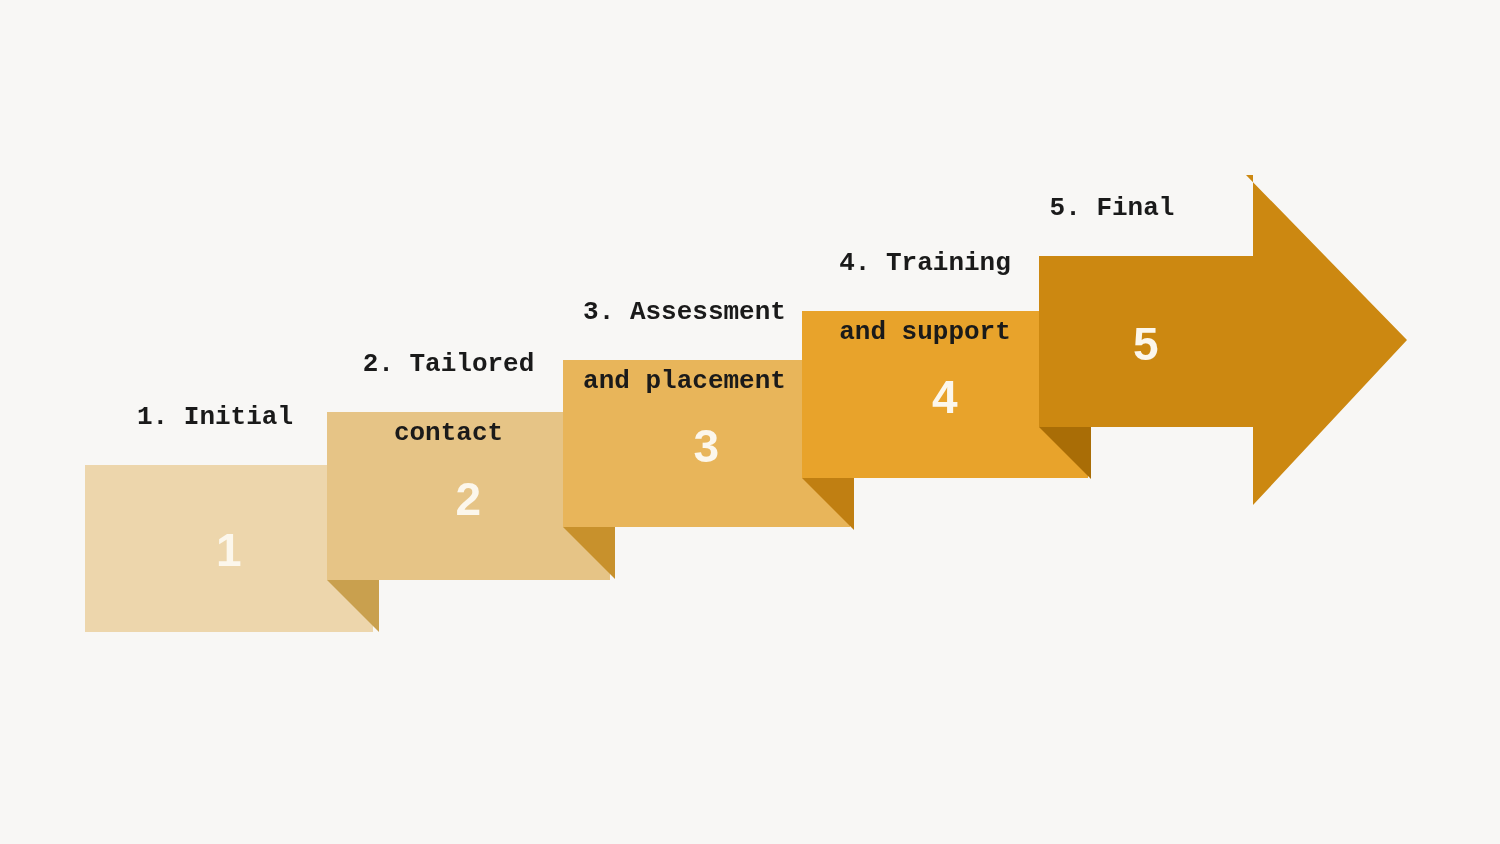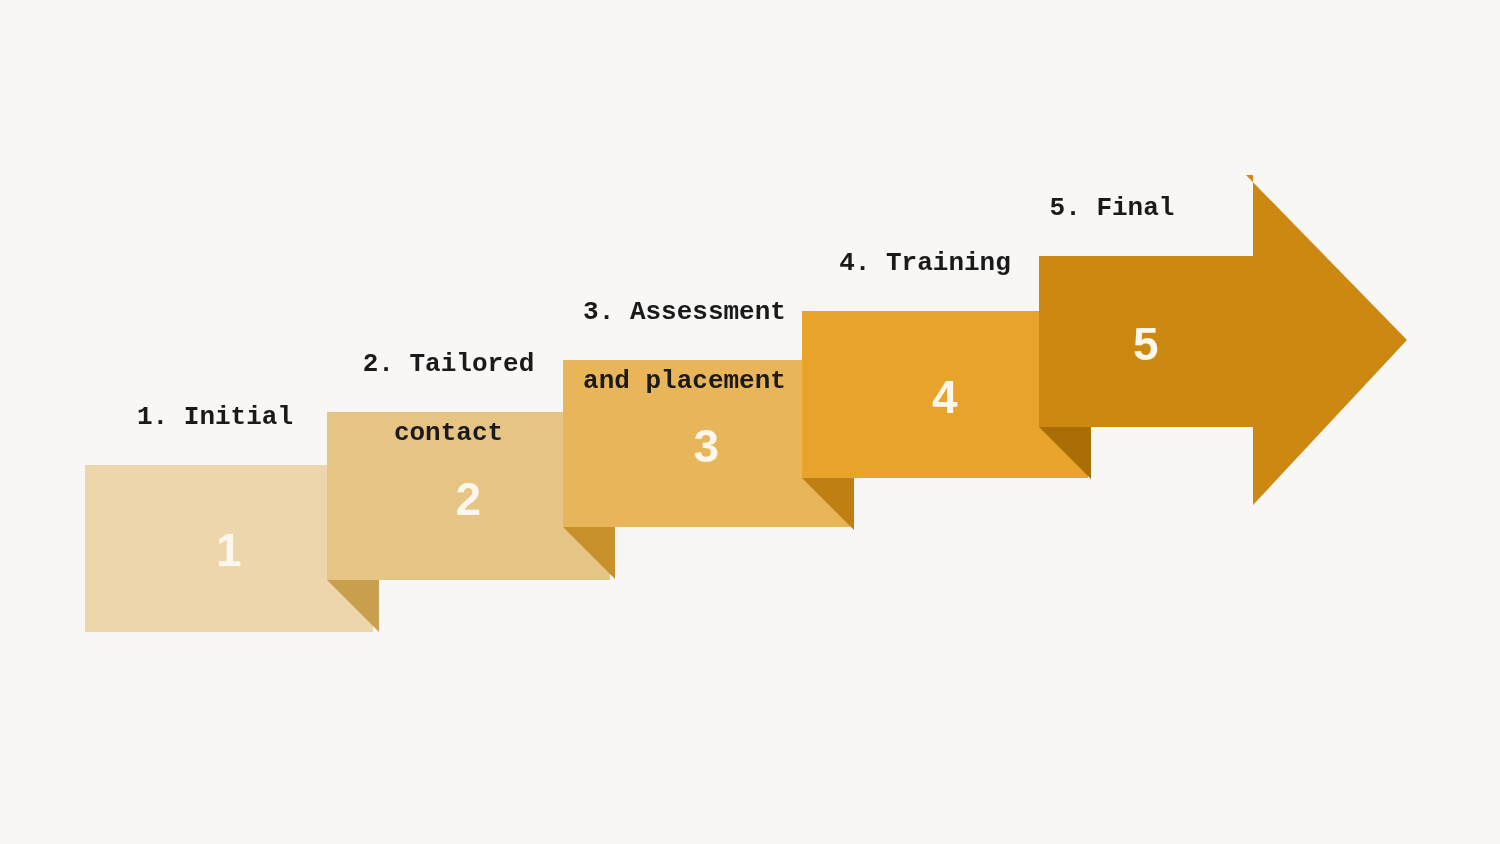--- a/index.html
+++ b/index.html
@@ -117,20 +117,21 @@
   </div>
 
   <div class="step" style="left:802px; top:311px; width:286px; height:167px;">
     <div class="step-body" style="background:#E8A32B;"></div>
     <svg class="step-shadow svgfill" viewBox="0 0 52 52" width="52" height="52">
       <polygon points="0,0 52,0 52,52" fill="#C07F12"></polygon>
     </svg>
     <div class="step-number" style="top:63px;">4</div>
     <div class="step-caption" style="left:-20px; top:-100px; width:286px;text-align:center;">
       <div>4. Training</div>
+      <div>and support</div>
     </div>
   </div>
 
   <svg class="arrow-head svgfill" viewBox="0 0 168 344" width="168" height="344" style="left:1246px; top:168px;">
     <polygon points="0,7 7,7 7,337 161,172" fill="#CC8811"></polygon>
   </svg>
 
   <div class="step" style="left:1039px; top:256px; width:214px; height:171px;">
     <div class="step-body" style="background:#CC8811;"></div>
     <svg class="step-shadow svgfill" viewBox="0 0 52 52" width="52" height="52">

